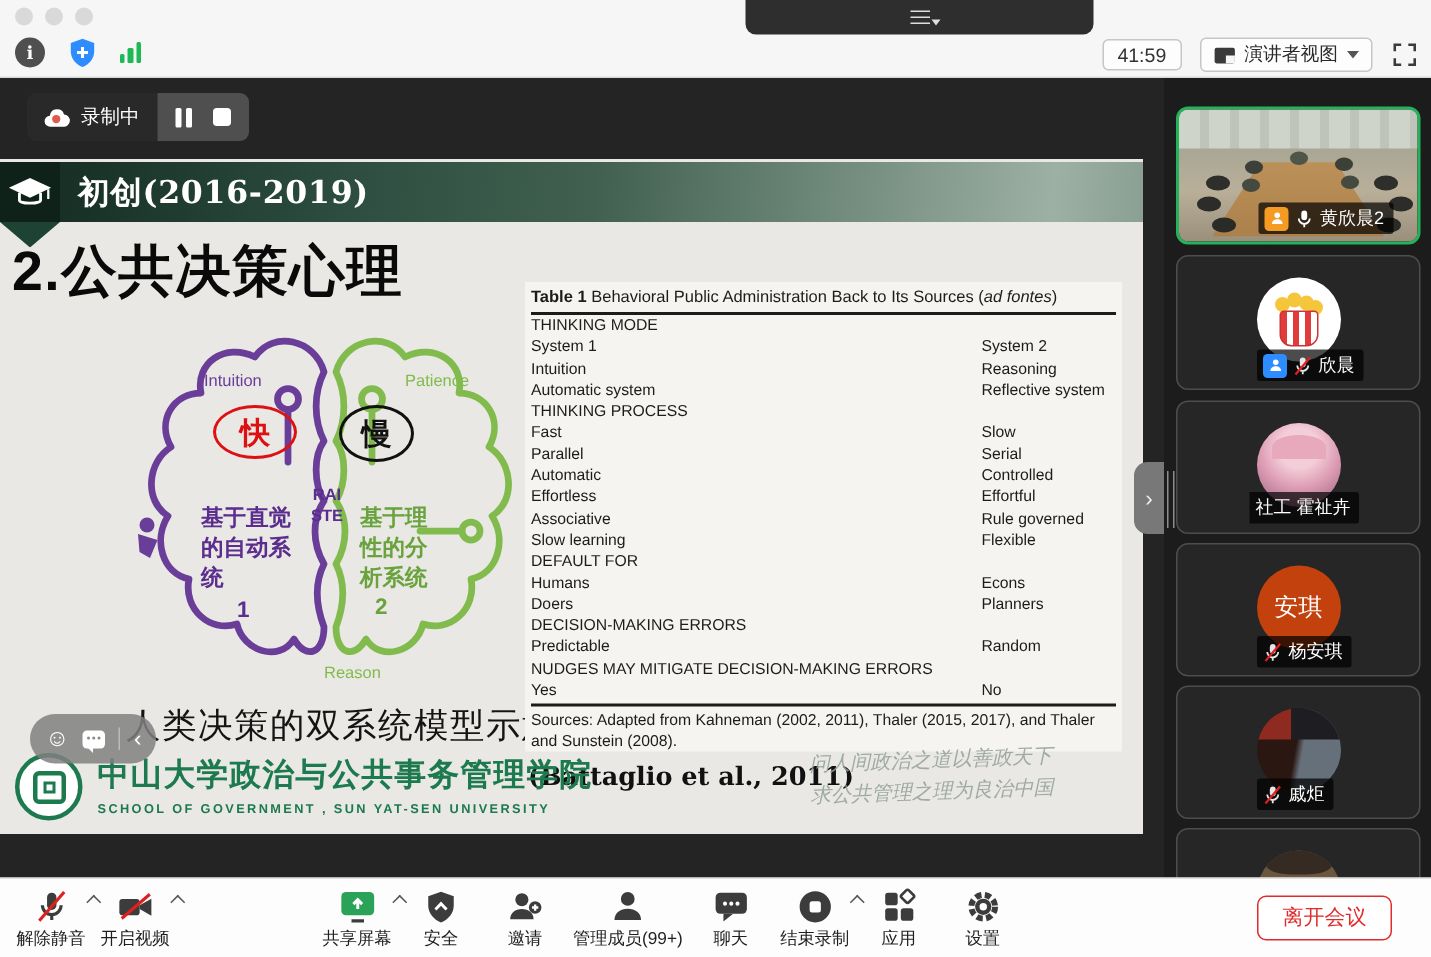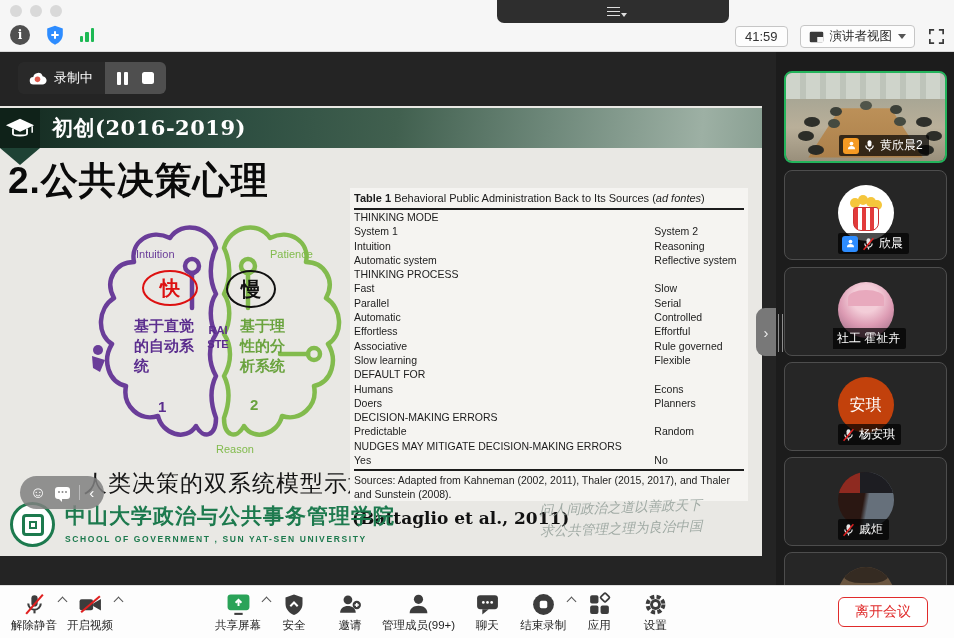--- a/index.html
+++ b/index.html
@@ -55,21 +55,21 @@
   .ribbon { position:absolute; left:0; top:42px; width:40px; height:17px; background:#1e4234;
       clip-path:polygon(0 0,100% 0,50% 100%);}
   .sbanner .btxt { margin-left:12px; color:#fff; font:bold 21px "DejaVu Serif", serif; letter-spacing:.5px;}
   .sheading { position:absolute; top:50px; left:8px; color:#0a0a0a; font-weight:bold;
       font-size:37px; letter-spacing:1px;}
 
   .diagram { position:absolute; left:90px; top:98px; width:260px; height:262px;}
   .diagram .lab { position:absolute; font-size:11px;}
   .ell { position:absolute; border-radius:50%; display:flex; align-items:center; justify-content:center;
       font-size:20px; font-weight:bold;}
-  .systxt { position:absolute; font-weight:bold; font-size:15px; line-height:1.32; text-align:left;}
+  .systxt { position:absolute; font-weight:bold; font-size:15px; line-height:1.32; text-align:left;margin-top:20px;}
   .mids { position:absolute; font-weight:bold; font-size:11px; color:#5b2d8e; line-height:1.25; text-align:center;}
   .dnum { position:absolute; font-weight:bold; font-size:15px;}
 
   .caption { position:absolute; left:84px; top:362px; color:#141414;
       font:23px "DejaVu Serif", serif; letter-spacing:1px;}
 
   .ptable { position:absolute; left:350px; top:82px; width:398px; background:#f5f4f1;
       padding:2px 4px 0 4px; color:#1c1c1c;}
   .ttitle { font-size:11px; padding:2px 0 4px 0; border-bottom:2px solid #1c1c1c;}
   .ttitle .tb { font-weight:bold;}

